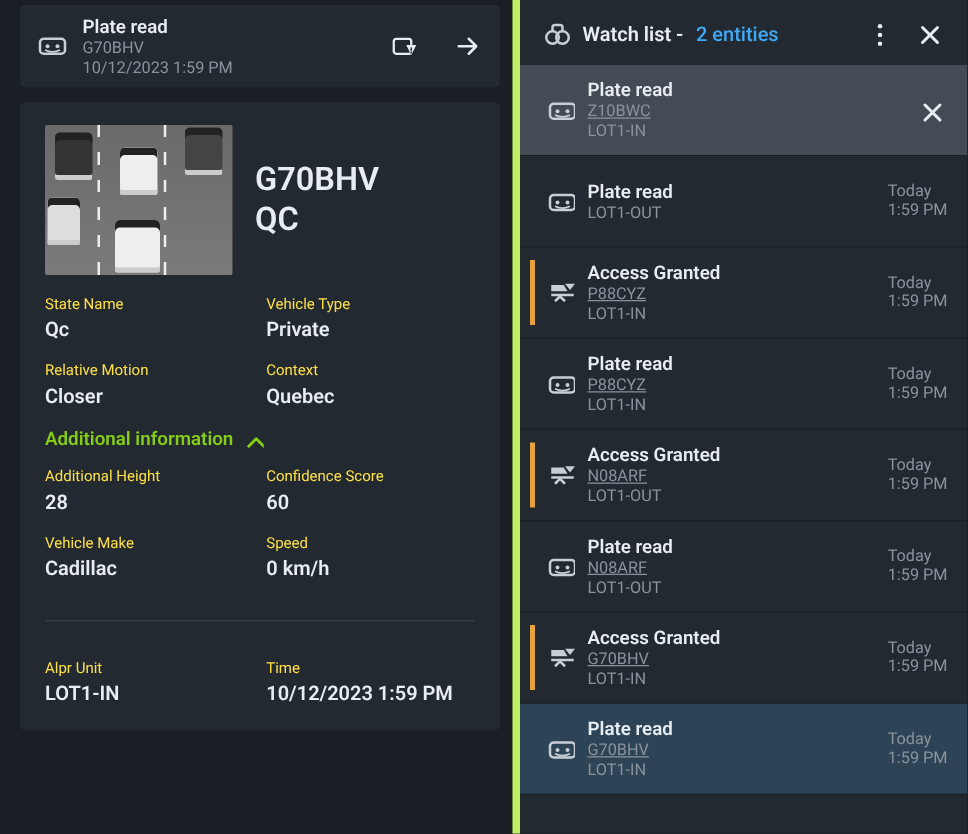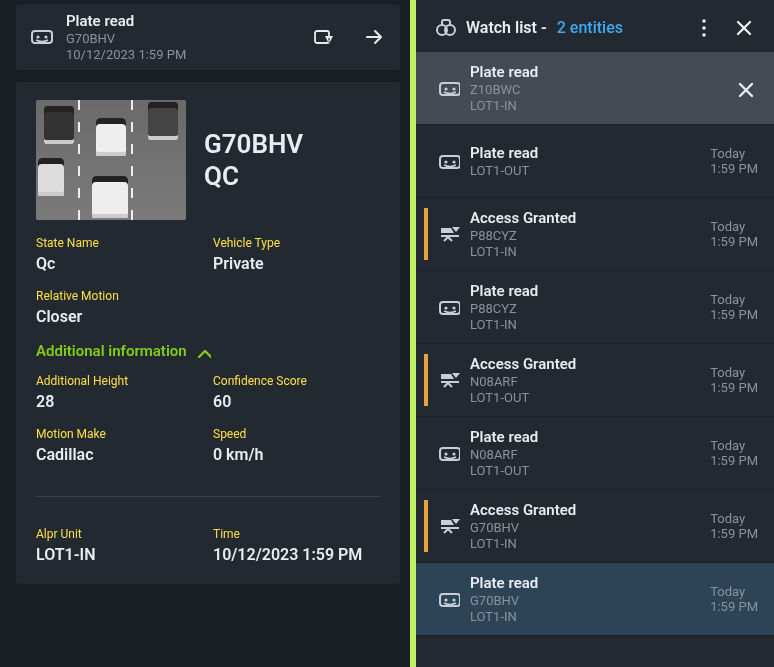--- a/index.html
+++ b/index.html
@@ -32,21 +32,21 @@
   .wl-list { flex: 1; overflow-y: auto; }
   .wl-item { display: flex; align-items: center; padding: 10px 16px 10px 8px; border-bottom: 1px solid #1a1f26; position: relative; }
   .wl-item.pinned { background: #444b54; }
   .wl-item.selected { background: #2d4456; }
   .wl-bar { width: 4px; height: 52px; margin-right: 6px; border-radius: 0; }
   .wl-bar.blank { background: transparent; }
   .wl-bar.orange { background: #e6a23c; }
   .wl-icon { width: 30px; display: flex; justify-content: center; color: #c8ced6; }
   .wl-body { flex: 1; padding-left: 6px; }
   .wl-type { font-size: 15px; font-weight: 600; color: #e8edf2; }
-  .wl-plate { font-size: 13px; color: #8a929c; margin-top: 1px; }
+  .wl-plate { font-size: 13px; color: #8a929c; margin-top: 1px; text-decoration: underline; }
   .wl-lot { font-size: 13px; color: #8a929c; margin-top: 1px; }
   .wl-time { text-align: left; font-size: 13px; color: #8a929c; }
   .wl-time .t1 { display: block; }
   .wl-close { color: #e8edf2; cursor: pointer; padding: 4px; }
 
   
   svg { display: block; }
 
   
   .road { position:absolute; inset:0; background: linear-gradient(#6a6a6a,#7a7a7a); }
@@ -158,40 +158,44 @@
           <div class="field-value">Qc</div>
         </div>
         <div>
           <div class="field-label">Vehicle Type</div>
           <div class="field-value">Private</div>
         </div>
         <div>
           <div class="field-label">Relative Motion</div>
           <div class="field-value">Closer</div>
         </div>
+        <div>
+          <div class="field-label">Context</div>
+          <div class="field-value">Quebec</div>
+        </div>
       </div>
 
     <div class="addl-info">
       <span>Additional information</span>
       <svg width="18" height="18">
           <use href="#ic-caret-up"></use>
         </svg>
     </div>
 
     <div class="grid" id="grid2">
         <div>
           <div class="field-label">Additional Height</div>
           <div class="field-value">28</div>
         </div>
         <div>
           <div class="field-label">Confidence Score</div>
           <div class="field-value">60</div>
         </div>
         <div>
-          <div class="field-label">Motion Make</div>
+          <div class="field-label">Vehicle Make</div>
           <div class="field-value">Cadillac</div>
         </div>
         <div>
           <div class="field-label">Speed</div>
           <div class="field-value">0 km/h</div>
         </div>
         <hr class="divider" style="grid-column: 1 / -1;">
         <div>
           <div class="field-label">Alpr Unit</div>
           <div class="field-value">LOT1-IN</div>

